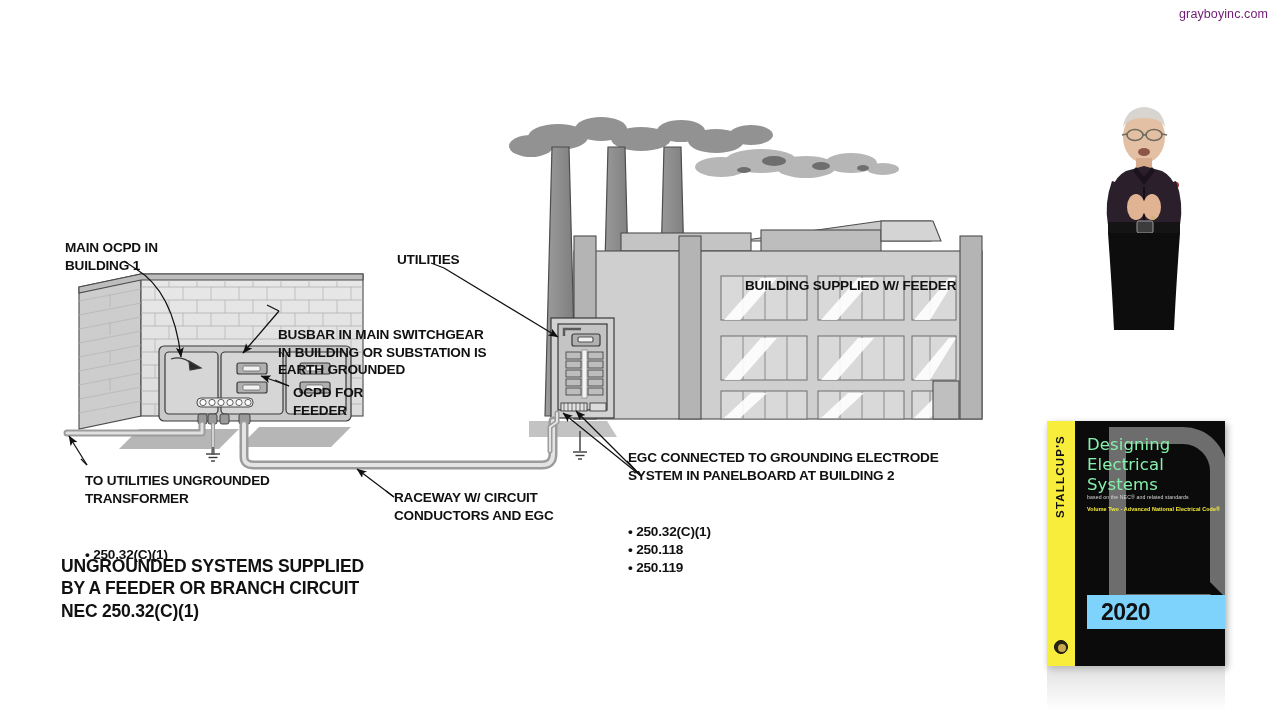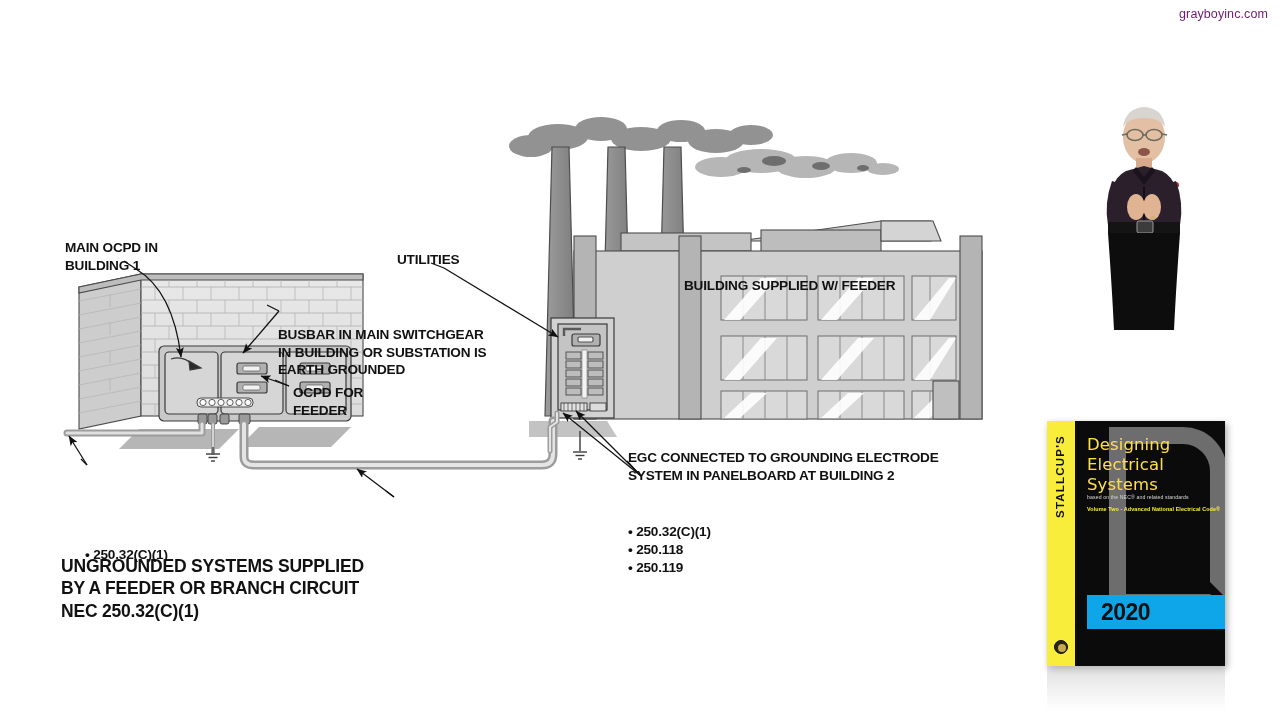--- a/index.html
+++ b/index.html
@@ -78,35 +78,35 @@
     position:absolute; left:34px; top:6px; width:118px; height:172px;
     border: 17px solid #6d6d6d; border-left-color:#6d6d6d;
     border-radius:0 44px 0 0;
     border-bottom-color: transparent;
   }
   .book-bg2b{
     position:absolute; left:34px; top:96px; width:118px; height:94px;
     border:17px solid #6d6d6d; border-top-color:transparent; border-right-color:transparent;
   }
   .book-title {
-    position:absolute; left:12px; top:14px; color:#fde047;
+    position:absolute; left:12px; top:14px; color:#86efac;
     font-size:16.5px; line-height:1.22; font-weight:400;
     font-family:"DejaVu Sans", sans-serif; letter-spacing:.1px;
   }
   .book-sub1{
     position:absolute; left:12px; top:73px; color:#d6d6d6;
     font-size:5.2px; letter-spacing:.1px;
   }
   .book-sub2{
     position:absolute; left:12px; top:85px; color:#f7ed3a;
     font-size:5.4px; font-weight:700; letter-spacing:.1px;
   }
   .book-year-band{
     position:absolute; left:12px; bottom:37px; right:0; height:34px;
-    background:#0ea5e9; display:flex; align-items:center; padding-left:14px;
+    background:#7dd3fc; display:flex; align-items:center; padding-left:14px;
   }
   .book-year{ font-size:23px; font-weight:800; color:#111; letter-spacing:-.5px; }
   .book-reflect{
     position:absolute; left:1047px; top:666px; width:178px; height:44px;
     background:linear-gradient(to bottom, rgba(200,200,200,.55), rgba(255,255,255,0));
   }
 </style>
 </head>
 <body>
 
@@ -455,24 +455,28 @@
 
     <div class="dlabel" style="left:217px; top:208px;margin-top:27px;">BUSBAR IN MAIN SWITCHGEAR
 IN BUILDING OR SUBSTATION IS
 EARTH GROUNDED</div>
 
     <div class="dlabel" style="left:232px; top:293px;">OCPD FOR
 FEEDER</div>
 
     <div class="dlabel" style="left:336px; top:160px;">UTILITIES</div>
 
-    <div class="dlabel" style="left:613px; top:186px;padding-left:10px;">BUILDING SUPPLIED W/ FEEDER</div>
-
+    <div class="dlabel" style="left:684px; top:186px;">BUILDING SUPPLIED W/ FEEDER</div>
+
+    <div class="dlabel" style="left:24px; top:381px;">TO UTILITIES UNGROUNDED
+TRANSFORMER</div>
     <div class="dlabel bullet" style="left:24px; top:419px;">• 250.32(C)(1)</div>
 
+    <div class="dlabel" style="left:333px; top:398px;">RACEWAY W/ CIRCUIT
+CONDUCTORS AND EGC</div>
 
     <div class="dlabel" style="left:567px; top:358px;">EGC CONNECTED TO GROUNDING ELECTRODE
 SYSTEM IN PANELBOARD AT BUILDING 2</div>
     <div class="dlabel bullet" style="left:567px; top:396px;">• 250.32(C)(1)</div>
     <div class="dlabel bullet" style="left:567px; top:414px;">• 250.118</div>
     <div class="dlabel bullet" style="left:567px; top:432px;">• 250.119</div>
 
     <div class="title-block" style="left:0; top:464px; width:932px;">UNGROUNDED SYSTEMS SUPPLIED
 BY A FEEDER OR BRANCH CIRCUIT
 NEC 250.32(C)(1)</div>

